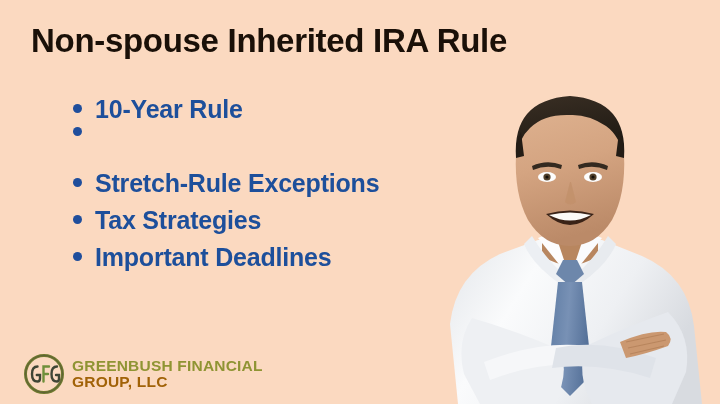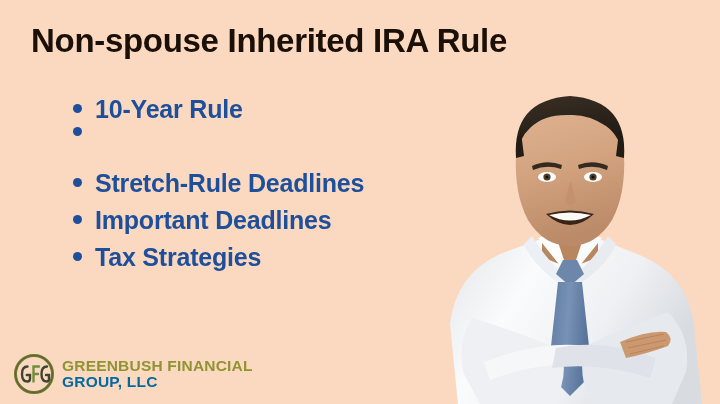--- a/index.html
+++ b/index.html
@@ -59,21 +59,21 @@
     font-size: 25px;
     font-weight: bold;
     color: #1d4f9b;
     letter-spacing: -0.2px;
     white-space: nowrap;
   }
 
   
   #logo {
     position: absolute;
-    left: 14px;
+    left: 24px;
     bottom: 10px;
     display: flex;
     align-items: center;
     z-index: 7;
     justify-content: space-between;
   }
   #logo-mark {
     width: 40px;
     height: 40px;
     flex: 0 0 auto;
@@ -87,21 +87,21 @@
   .logo-line1 {
     font-size: 15.5px;
     font-weight: bold;
     color: #8f9433;
     letter-spacing: 0.2px;
     white-space: nowrap;
   }
   .logo-line2 {
     font-size: 15.5px;
     font-weight: bold;
-    color: #0369a1;
+    color: #a16207;
     letter-spacing: 0.2px;
     white-space: nowrap;
   }
 
   
   #portrait {
     position: absolute;
     right: 0;
     bottom: 0;
     width: 300px;
@@ -194,29 +194,29 @@
   <ul id="bullet-list">
     <li class="bullet-row">
       <span class="bullet-dot"></span>
       <span class="bullet-label">10-Year Rule</span>
     </li>
     <li class="bullet-row">
       <span class="bullet-dot"></span>
     </li>
     <li class="bullet-row">
       <span class="bullet-dot"></span>
-      <span class="bullet-label">Stretch-Rule Deadlines</span>
+      <span class="bullet-label">Stretch-Rule Exceptions</span>
+    </li>
+    <li class="bullet-row">
+      <span class="bullet-dot"></span>
+      <span class="bullet-label">Tax Strategies</span>
     </li>
     <li class="bullet-row">
       <span class="bullet-dot"></span>
       <span class="bullet-label">Important Deadlines</span>
-    </li>
-    <li class="bullet-row">
-      <span class="bullet-dot"></span>
-      <span class="bullet-label">Tax Strategies</span>
     </li>
   </ul>
 
   <div id="logo">
     <svg id="logo-mark" viewBox="0 0 40 40" xmlns="http://www.w3.org/2000/svg">
       <circle cx="20" cy="20" r="18.5" fill="none" stroke="#6f7a2e" stroke-width="3"></circle>
       <circle cx="20" cy="20" r="18.5" fill="none" stroke="#4c4742" stroke-width="1" opacity="0.5"></circle>
 
       <path d="M 13.5 12.5 Q 8 12.5 8 20 Q 8 27.5 13.5 27.5 Q 16 27.5 16 24.5 L 16 21 L 12.8 21" fill="none" stroke="#3f4535" stroke-width="2.4" stroke-linecap="round"></path>
 

